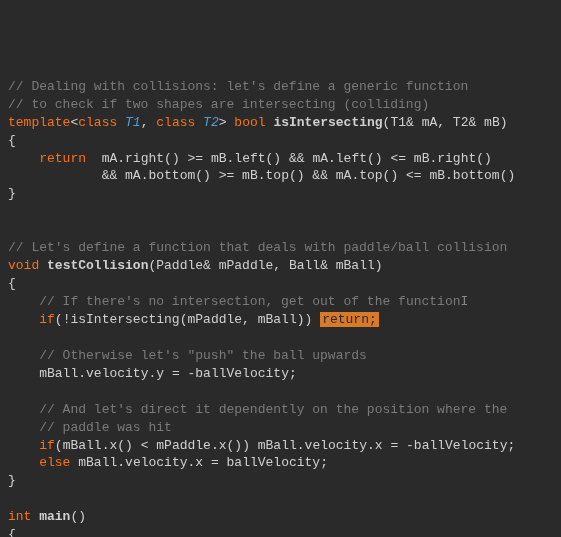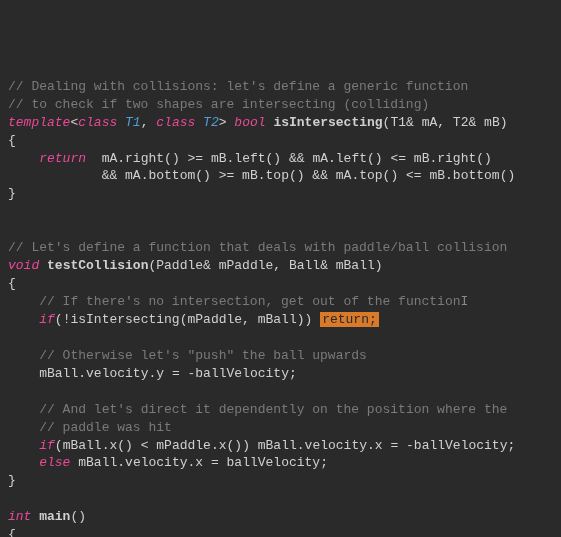--- a/index.html
+++ b/index.html
@@ -10,21 +10,21 @@
     line-height: 1.38;
     color: #d0d0d0;
     padding: 6px 8px;
     white-space: pre;
     overflow: hidden;
     width: 561px;
     height: 537px;
   }
   .line { display: block; }
   .comment { color: #7a7a7a; }
-  .keyword { color: #ec4899; font-style: italic; }
+  .keyword { color: #f97316; }
   .type { color: #4da0d8; font-style: italic; }
   .funcname { color: #d0d0d0; font-weight: bold; }
   .op { color: #d0d0d0; }
   .ident { color: #d0d0d0; }
   .hl { background: #d87a2a; color: #2a2a2a; padding: 0 2px; font-style: normal; }
   .cursor { color: #888; }
 </style>
 </head>
 <body>
 

